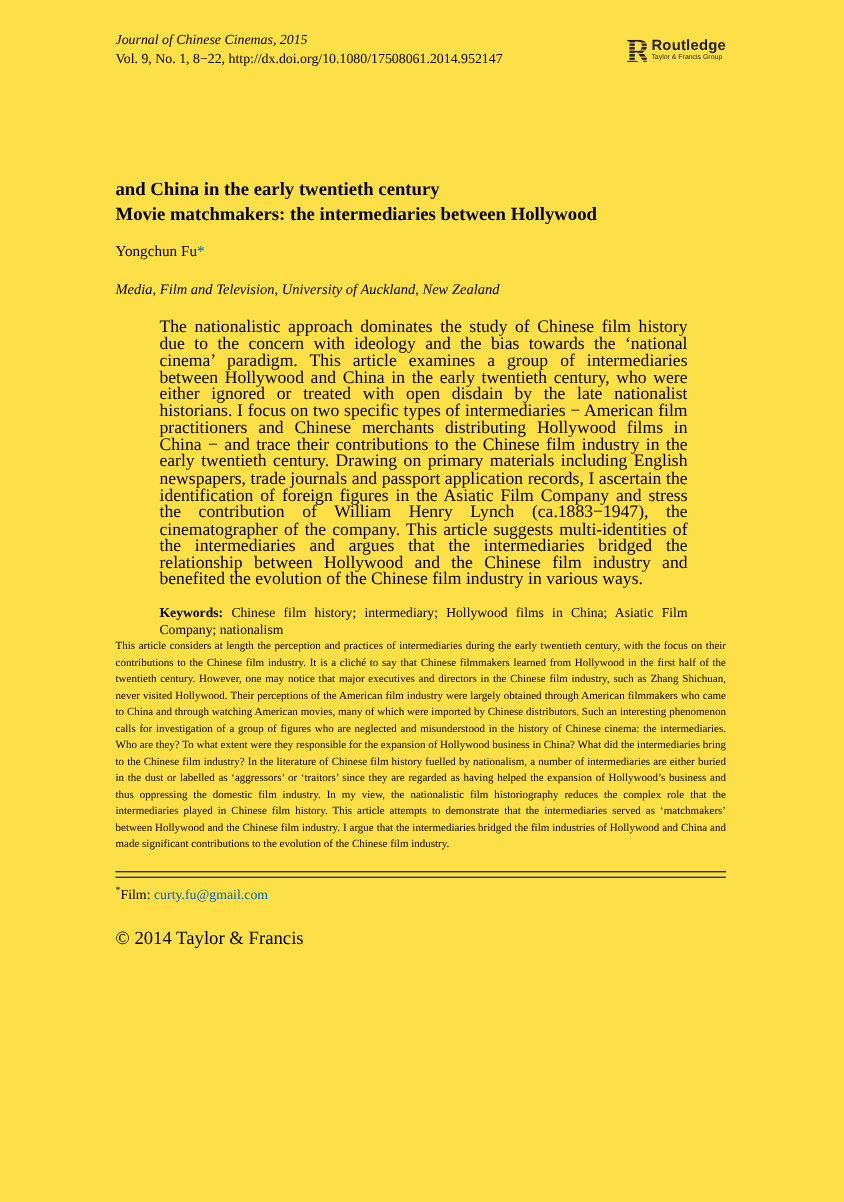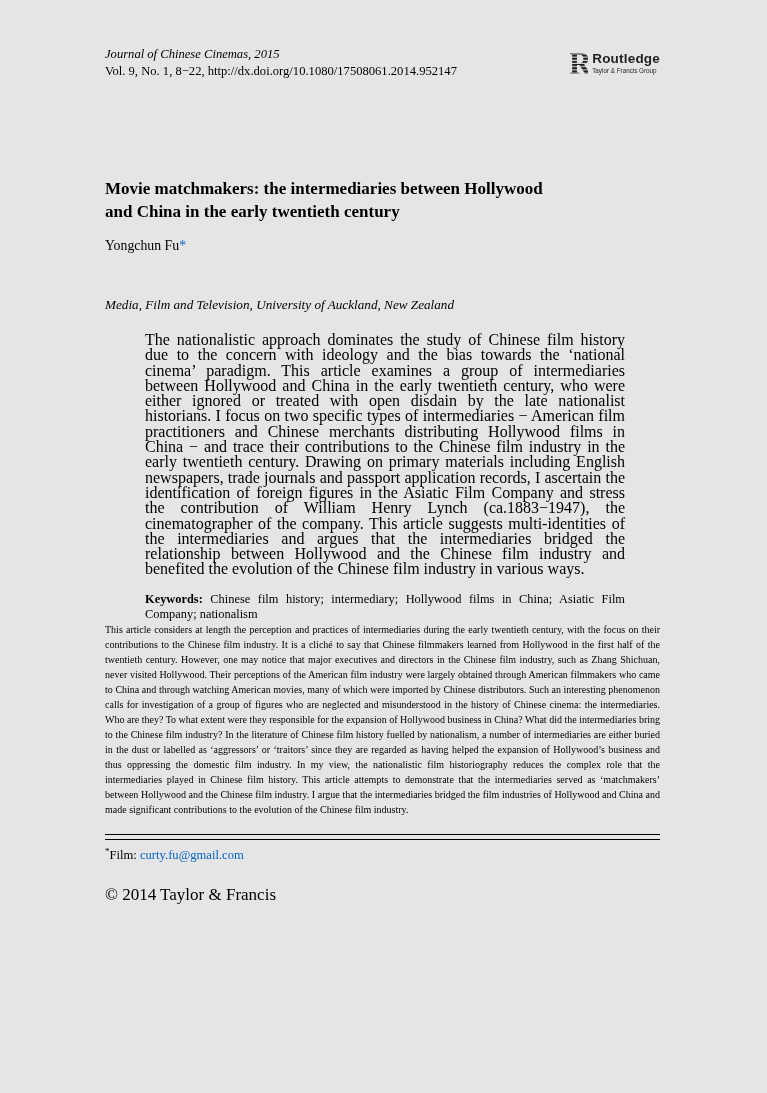--- a/index.html
+++ b/index.html
@@ -1,24 +1,24 @@
 <!DOCTYPE html>
 <html><head>
 <meta charset="utf-8">
 <style>
   html, body { margin: 0; padding: 0; background: #ffffff; }
   .page {
     position: relative;
     width: 767px;
     height: 1093px;
-    background: #e5e5e5;
+    background: #fde047;
     color: #000000;
     font-family: "Liberation Serif", "DejaVu Serif", serif;
     box-sizing: border-box;
-    padding: 46px 107px 0 105px;
+    padding: 28px 107px 0 105px;
     overflow: hidden;
   }
   .content { width: 555px; }
 
   
   .header-row { display: flex; justify-content: space-between; align-items: flex-start; }
   .journal-info { font-size: 12.6px; line-height: 16.5px; }
   .journal-name { font-style: italic; }
   .doi-link { color: #000; text-decoration: none; }
   .logo { display: flex; align-items: flex-start; gap: 4px; margin-top: 2px; }
@@ -29,21 +29,21 @@
   
   .title {
     margin-top: 96px;
     font-size: 17px;
     font-weight: bold;
     line-height: 22.5px;
   }
   .title span { display: block; }
   .author-line { margin-top: 15px; font-size: 13.8px; }
   .author-mark { color: #0563c1; }
-  .affiliation { margin-top: 43px; font-size: 13.2px; font-style: italic; }
+  .affiliation { margin-top: 18px; font-size: 13.2px; font-style: italic; }
 
   
   .abstract {
     margin-top: 19px;
     margin-left: 40px;
     width: 480px;
     font-size: 16px;
     line-height: 15.3px;
     text-align: justify;
   }
@@ -99,22 +99,22 @@
           </svg>
         </span>
         <span class="logo-text">
           <span class="logo-name" style="display:block">Routledge</span>
           <span class="logo-sub" style="display:block">Taylor &amp; Francis Group</span>
         </span>
       </div>
     </div>
 
     <h1 class="title">
+      <span>and China in the early twentieth century</span>
       <span>Movie matchmakers: the intermediaries between Hollywood</span>
-      <span>and China in the early twentieth century</span>
     </h1>
 
     <div class="author-line">
       <span>Yongchun Fu</span><span class="author-mark">*</span>
     </div>
 
     <div class="affiliation">Media, Film and Television, University of Auckland, New Zealand</div>
 
     <div class="abstract">The nationalistic approach dominates the study of Chinese film history due to the concern with ideology and the bias towards the ‘national cinema’ paradigm. This article examines a group of intermediaries between Hollywood and China in the early twentieth century, who were either ignored or treated with open disdain by the late nationalist historians. I focus on two specific types of intermediaries − American film practitioners and Chinese merchants distributing Hollywood films in China − and trace their contributions to the Chinese film industry in the early twentieth century. Drawing on primary materials including English newspapers, trade journals and passport application records, I ascertain the identification of foreign figures in the Asiatic Film Company and stress the contribution of William Henry Lynch (ca.1883−1947), the cinematographer of the company. This article suggests multi-identities of the intermediaries and argues that the intermediaries bridged the relationship between Hollywood and the Chinese film industry and benefited the evolution of the Chinese film industry in various ways.</div>
 

